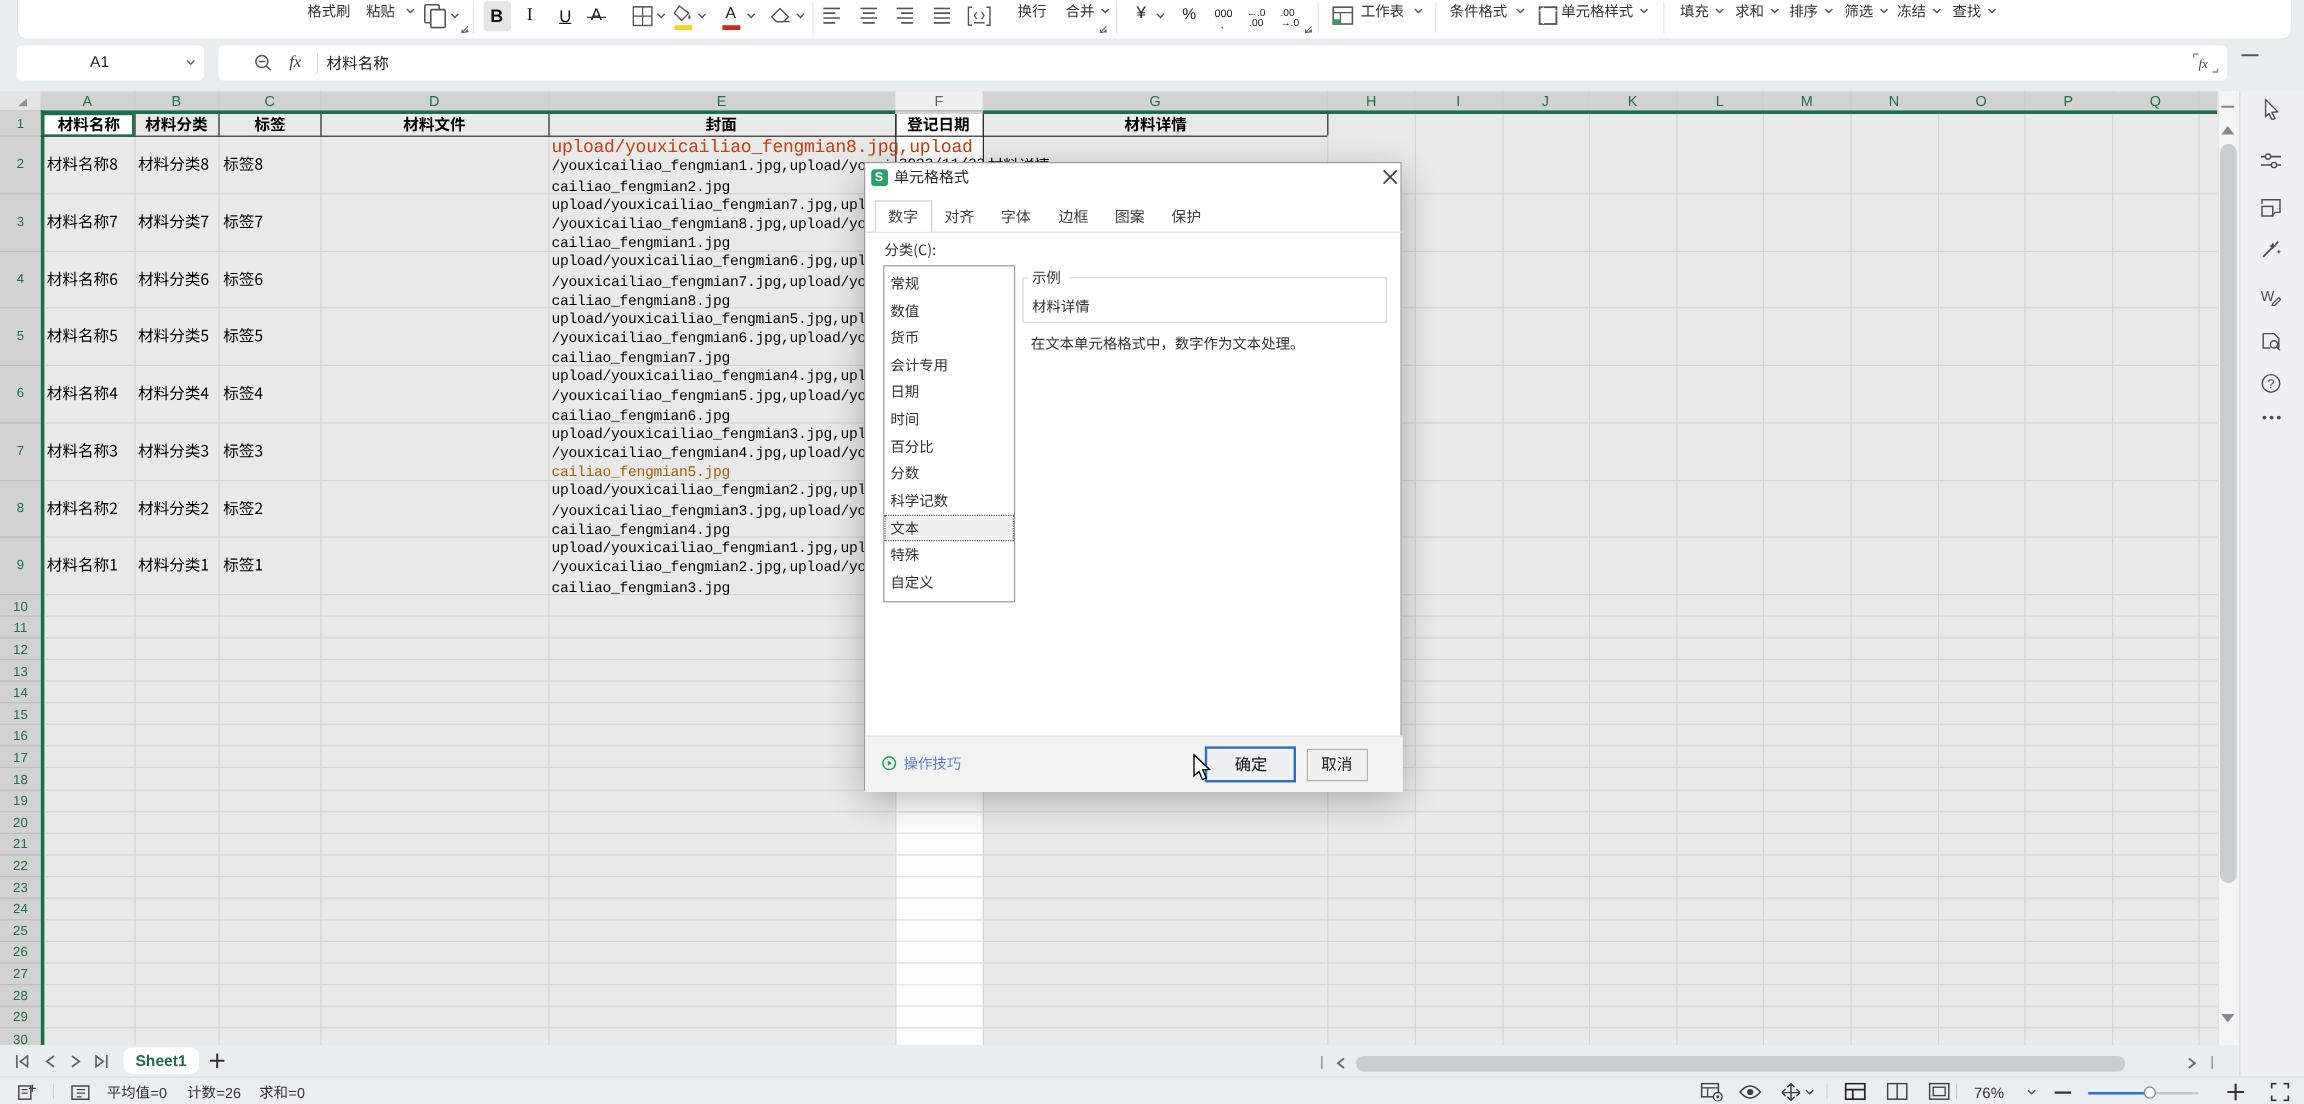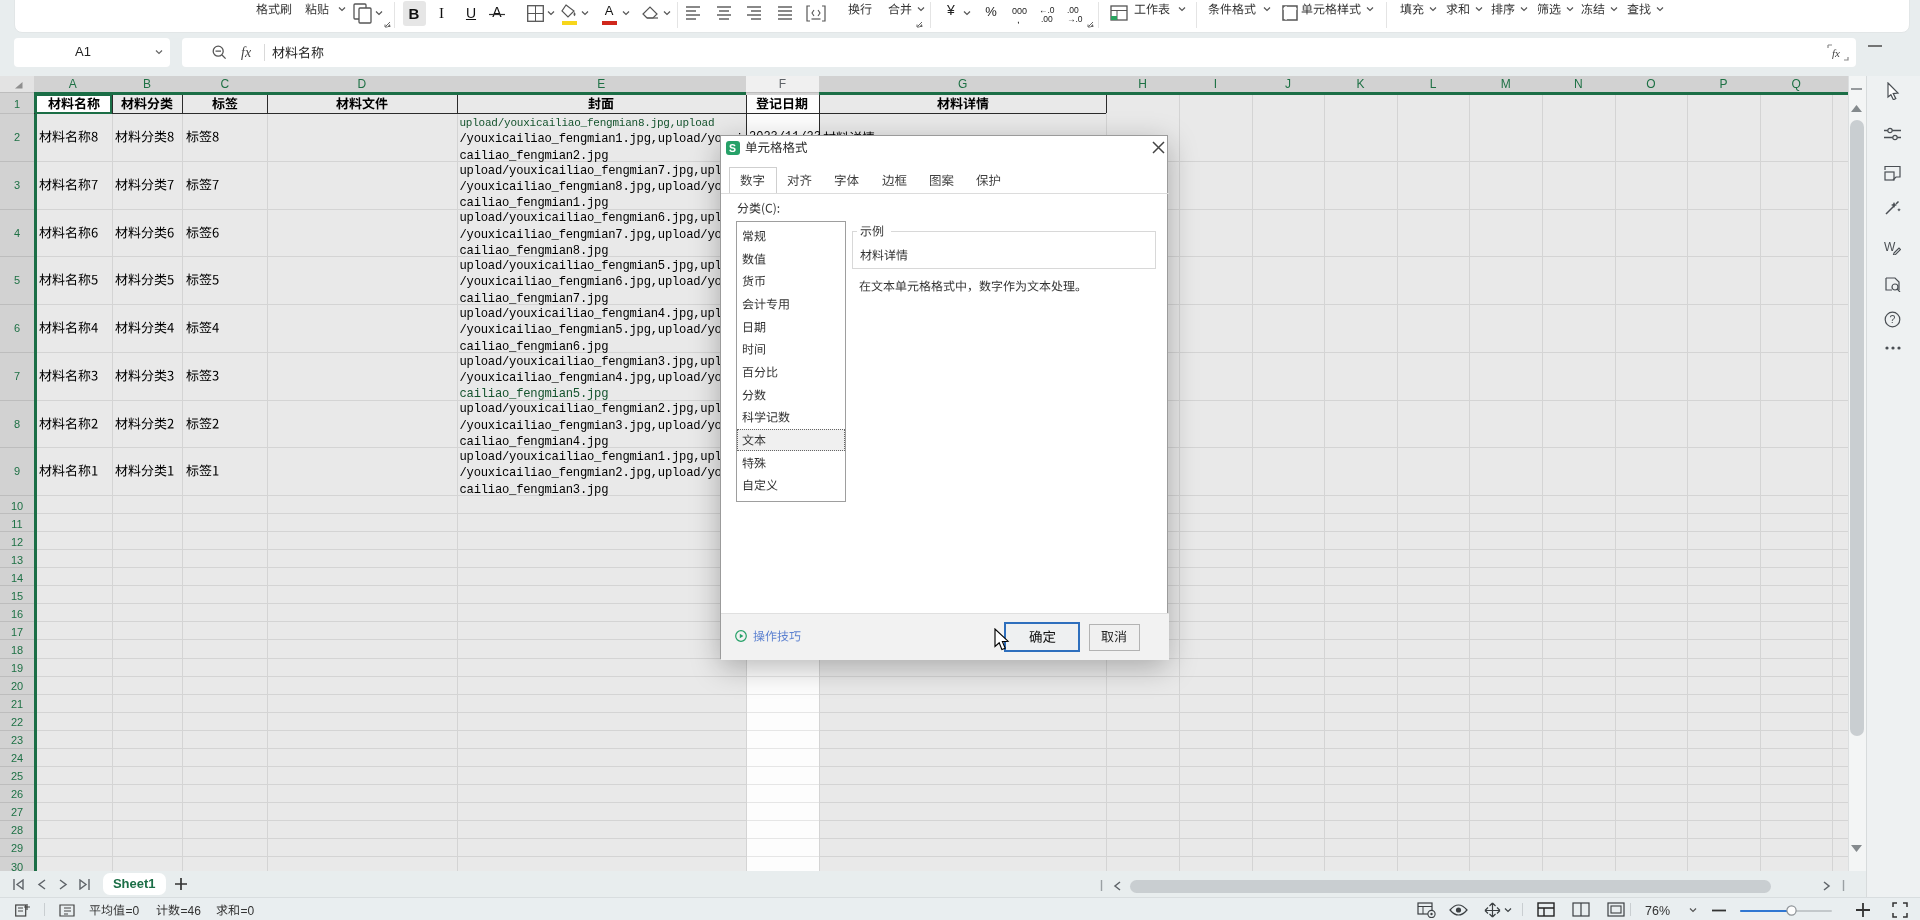--- a/index.html
+++ b/index.html
@@ -574,38 +574,38 @@
             <use href="#g31" x="2000"></use>
           </g>
         </svg></div>
       <div class="a" style="left:185.5px;top:389.4px;width:33.2px;height:14.9px"><svg width="33.2" height="14.9" style="overflow:visible">
           <g fill="#000" transform="translate(0 10.40) scale(0.02600 -0.02600)">
             <use href="#g6807" x="0"></use>
             <use href="#g7b7e" x="500"></use>
             <use href="#g31" x="1000"></use>
           </g>
         </svg></div>
-      <div class="a" style="left:459.5px;top:39.7px;font-family:'Liberation Mono',monospace;font-size:11px;line-height:15px;color:#14532d;letter-spacing:-0.23px;text-align:center;white-space:pre">upload/youxicailiao_fengmian8.jpg,upload</div>
+      <div class="a" style="left:459.5px;top:39.7px;font-family:'Liberation Mono',monospace;font-size:15px;line-height:15px;color:#c2410c;letter-spacing:-0.23px;text-align:center;white-space:pre">upload/youxicailiao_fengmian8.jpg,upload</div>
       <div class="a" style="left:459.5px;top:56.2px;font-family:'Liberation Mono',monospace;font-size:12.2px;line-height:15px;color:#000;letter-spacing:-0.23px;text-align:left;white-space:pre">/youxicailiao_fengmian1.jpg,upload/youxi</div>
       <div class="a" style="left:459.5px;top:72.6px;font-family:'Liberation Mono',monospace;font-size:12.2px;line-height:15px;color:#000;letter-spacing:-0.23px;text-align:left;white-space:pre">cailiao_fengmian2.jpg</div>
       <div class="a" style="left:459.5px;top:87.5px;font-family:'Liberation Mono',monospace;font-size:12.2px;line-height:15px;color:#000;letter-spacing:-0.23px;text-align:left;white-space:pre">upload/youxicailiao_fengmian7.jpg,upload</div>
       <div class="a" style="left:459.5px;top:103.9px;font-family:'Liberation Mono',monospace;font-size:12.2px;line-height:15px;color:#000;letter-spacing:-0.23px;text-align:left;white-space:pre">/youxicailiao_fengmian8.jpg,upload/youxi</div>
       <div class="a" style="left:459.5px;top:120.4px;font-family:'Liberation Mono',monospace;font-size:12.2px;line-height:15px;color:#000;letter-spacing:-0.23px;text-align:left;white-space:pre">cailiao_fengmian1.jpg</div>
       <div class="a" style="left:459.5px;top:135.2px;font-family:'Liberation Mono',monospace;font-size:12.2px;line-height:15px;color:#000;letter-spacing:-0.23px;text-align:left;white-space:pre">upload/youxicailiao_fengmian6.jpg,upload</div>
       <div class="a" style="left:459.5px;top:151.7px;font-family:'Liberation Mono',monospace;font-size:12.2px;line-height:15px;color:#000;letter-spacing:-0.23px;text-align:left;white-space:pre">/youxicailiao_fengmian7.jpg,upload/youxi</div>
       <div class="a" style="left:459.5px;top:168.1px;font-family:'Liberation Mono',monospace;font-size:12.2px;line-height:15px;color:#000;letter-spacing:-0.23px;text-align:left;white-space:pre">cailiao_fengmian8.jpg</div>
       <div class="a" style="left:459.5px;top:183.0px;font-family:'Liberation Mono',monospace;font-size:12.2px;line-height:15px;color:#000;letter-spacing:-0.23px;text-align:left;white-space:pre">upload/youxicailiao_fengmian5.jpg,upload</div>
       <div class="a" style="left:459.5px;top:199.4px;font-family:'Liberation Mono',monospace;font-size:12.2px;line-height:15px;color:#000;letter-spacing:-0.23px;text-align:left;white-space:pre">/youxicailiao_fengmian6.jpg,upload/youxi</div>
       <div class="a" style="left:459.5px;top:215.9px;font-family:'Liberation Mono',monospace;font-size:12.2px;line-height:15px;color:#000;letter-spacing:-0.23px;text-align:left;white-space:pre">cailiao_fengmian7.jpg</div>
       <div class="a" style="left:459.5px;top:230.7px;font-family:'Liberation Mono',monospace;font-size:12.2px;line-height:15px;color:#000;letter-spacing:-0.23px;text-align:left;white-space:pre">upload/youxicailiao_fengmian4.jpg,upload</div>
       <div class="a" style="left:459.5px;top:247.2px;font-family:'Liberation Mono',monospace;font-size:12.2px;line-height:15px;color:#000;letter-spacing:-0.23px;text-align:left;white-space:pre">/youxicailiao_fengmian5.jpg,upload/youxi</div>
       <div class="a" style="left:459.5px;top:263.6px;font-family:'Liberation Mono',monospace;font-size:12.2px;line-height:15px;color:#000;letter-spacing:-0.23px;text-align:left;white-space:pre">cailiao_fengmian6.jpg</div>
       <div class="a" style="left:459.5px;top:278.5px;font-family:'Liberation Mono',monospace;font-size:12.2px;line-height:15px;color:#000;letter-spacing:-0.23px;text-align:left;white-space:pre">upload/youxicailiao_fengmian3.jpg,upload</div>
       <div class="a" style="left:459.5px;top:294.9px;font-family:'Liberation Mono',monospace;font-size:12.2px;line-height:15px;color:#000;letter-spacing:-0.23px;text-align:left;white-space:pre">/youxicailiao_fengmian4.jpg,upload/youxi</div>
-      <div class="a" style="left:459.5px;top:311.4px;font-family:'Liberation Mono',monospace;font-size:12.2px;line-height:15px;color:#14532d;letter-spacing:-0.23px;text-align:left;white-space:pre">cailiao_fengmian5.jpg</div>
+      <div class="a" style="left:459.5px;top:311.4px;font-family:'Liberation Mono',monospace;font-size:12.2px;line-height:15px;color:#a16207;letter-spacing:-0.23px;text-align:left;white-space:pre">cailiao_fengmian5.jpg</div>
       <div class="a" style="left:459.5px;top:326.2px;font-family:'Liberation Mono',monospace;font-size:12.2px;line-height:15px;color:#000;letter-spacing:-0.23px;text-align:left;white-space:pre">upload/youxicailiao_fengmian2.jpg,upload</div>
       <div class="a" style="left:459.5px;top:342.7px;font-family:'Liberation Mono',monospace;font-size:12.2px;line-height:15px;color:#000;letter-spacing:-0.23px;text-align:left;white-space:pre">/youxicailiao_fengmian3.jpg,upload/youxi</div>
       <div class="a" style="left:459.5px;top:359.1px;font-family:'Liberation Mono',monospace;font-size:12.2px;line-height:15px;color:#000;letter-spacing:-0.23px;text-align:left;white-space:pre">cailiao_fengmian4.jpg</div>
       <div class="a" style="left:459.5px;top:374.0px;font-family:'Liberation Mono',monospace;font-size:12.2px;line-height:15px;color:#000;letter-spacing:-0.23px;text-align:left;white-space:pre">upload/youxicailiao_fengmian1.jpg,upload</div>
       <div class="a" style="left:459.5px;top:390.4px;font-family:'Liberation Mono',monospace;font-size:12.2px;line-height:15px;color:#000;letter-spacing:-0.23px;text-align:left;white-space:pre">/youxicailiao_fengmian2.jpg,upload/youxi</div>
       <div class="a" style="left:459.5px;top:406.9px;font-family:'Liberation Mono',monospace;font-size:12.2px;line-height:15px;color:#000;letter-spacing:-0.23px;text-align:left;white-space:pre">cailiao_fengmian3.jpg</div>
       <div class="a" style="left:749.0px;top:54.1px;font-family:'Liberation Mono',monospace;font-size:12px;line-height:15px;color:#000;text-align:left;white-space:pre">2023/11/23</div>
       <div class="a" style="left:822.5px;top:55.8px;width:52.0px;height:14.9px"><svg width="52.0" height="14.9" style="overflow:visible">
           <g fill="#000" transform="translate(0 10.40) scale(0.02600 -0.02600)">
             <use href="#g6750" x="0"></use>
@@ -973,21 +973,21 @@
         <use href="#g503c" x="1000"></use>
       </g>
     </svg></div>
 <div class="a" style="left:125.5px;top:903.6px;font-family:'Liberation Sans',sans-serif;font-size:12px;line-height:15px;color:#333333;text-align:left;white-space:pre">=0</div>
 <div class="a" style="left:156px;top:904.9px"><svg width="24.0" height="13.8" style="overflow:visible">
       <g fill="#333333" transform="translate(0 9.60) scale(0.02400 -0.02400)">
         <use href="#g8ba1" x="0"></use>
         <use href="#g6570" x="500"></use>
       </g>
     </svg></div>
-<div class="a" style="left:180.5px;top:903.6px;font-family:'Liberation Sans',sans-serif;font-size:12px;line-height:15px;color:#333333;text-align:left;white-space:pre">=46</div>
+<div class="a" style="left:180.5px;top:903.6px;font-family:'Liberation Sans',sans-serif;font-size:12px;line-height:15px;color:#333333;text-align:left;white-space:pre">=26</div>
 <div class="a" style="left:216px;top:904.9px"><svg width="24.0" height="13.8" style="overflow:visible">
       <g fill="#333333" transform="translate(0 9.60) scale(0.02400 -0.02400)">
         <use href="#g6c42" x="0"></use>
         <use href="#g548c" x="500"></use>
       </g>
     </svg></div>
 <div class="a" style="left:240.5px;top:903.6px;font-family:'Liberation Sans',sans-serif;font-size:12px;line-height:15px;color:#333333;text-align:left;white-space:pre">=0</div>
 <svg class="a" style="left:1417.0px;top:902.0px" width="20.0" height="16.0" viewBox="0 0 20 16">
     <rect x="1" y="1" width="14" height="11" fill="none" stroke="#3c4043" stroke-width="1.2"></rect>
     <path d="M1 4.5H15M6 4.5V12" stroke="#3c4043" stroke-width="1"></path>

